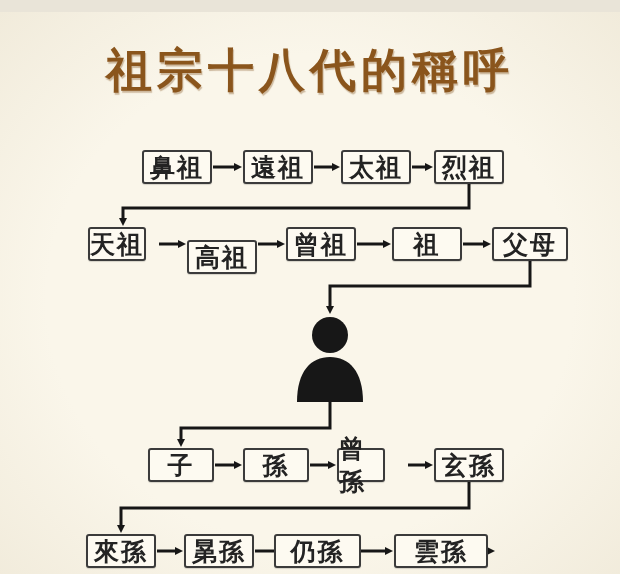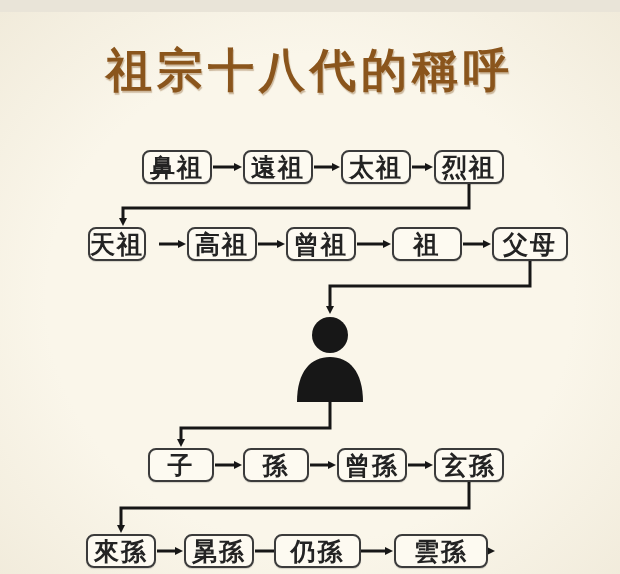--- a/index.html
+++ b/index.html
@@ -23,21 +23,21 @@
     font-weight:bold;
     letter-spacing:5px;
     color:#8a551c;
     text-shadow:1px 2px 1px rgba(120,70,15,.35);
   }
   .box{
     position:absolute;
     height:34px;
     background:#fdfaf1;
     border:2px solid #3b3b3b;
-    border-radius:8px;
+    border-radius:3px;
     box-sizing:border-box;
     display:flex;
     align-items:center;
     justify-content:center;
     font-size:25px;
     font-weight:bold;
     color:#232323;
     letter-spacing:2px;
     z-index:2;
     box-shadow:0 1px 1px rgba(0,0,0,.15);
@@ -106,28 +106,28 @@
       <line class="wire" x1="465" y1="539" x2="489" y2="539" marker-end="url(#ah)"></line>
     </g>
   </svg>
 
   <div class="box" style="left:142px;top:138px;width:70px">鼻祖</div>
   <div class="box" style="left:341px;top:138px;width:70px">太祖</div>
   <div class="box" style="left:243px;top:138px;width:70px">遠祖</div>
   <div class="box" style="left:434px;top:138px;width:70px">烈祖</div>
 
   <div class="box" style="left:88px;top:215px;width:58px">天祖</div>
-  <div class="box" style="left:187px;top:215px;width:70px">高祖</div>
+  <div class="box" style="left:187px;top:228px;width:70px">高祖</div>
   <div class="box" style="left:286px;top:215px;width:70px">曾祖</div>
   <div class="box" style="left:392px;top:215px;width:70px">祖</div>
   <div class="box" style="left:492px;top:215px;width:76px">父母</div>
 
   <div class="box" style="left:148px;top:436px;width:66px">子</div>
   <div class="box" style="left:243px;top:436px;width:66px">孫</div>
-  <div class="box" style="left:337px;top:436px;width:70px">曾孫</div>
+  <div class="box" style="left:337px;top:436px;width:48px">曾孫</div>
   <div class="box" style="left:434px;top:436px;width:70px">玄孫</div>
 
   <div class="box" style="left:184px;top:522px;width:70px">晜孫</div>
   <div class="box" style="left:86px;top:522px;width:70px">來孫</div>
   <div class="box" style="left:274px;top:522px;width:87px">仍孫</div>
   <div class="box" style="left:394px;top:522px;width:94px">雲孫</div>
 
 </div>
 
 </body></html>

